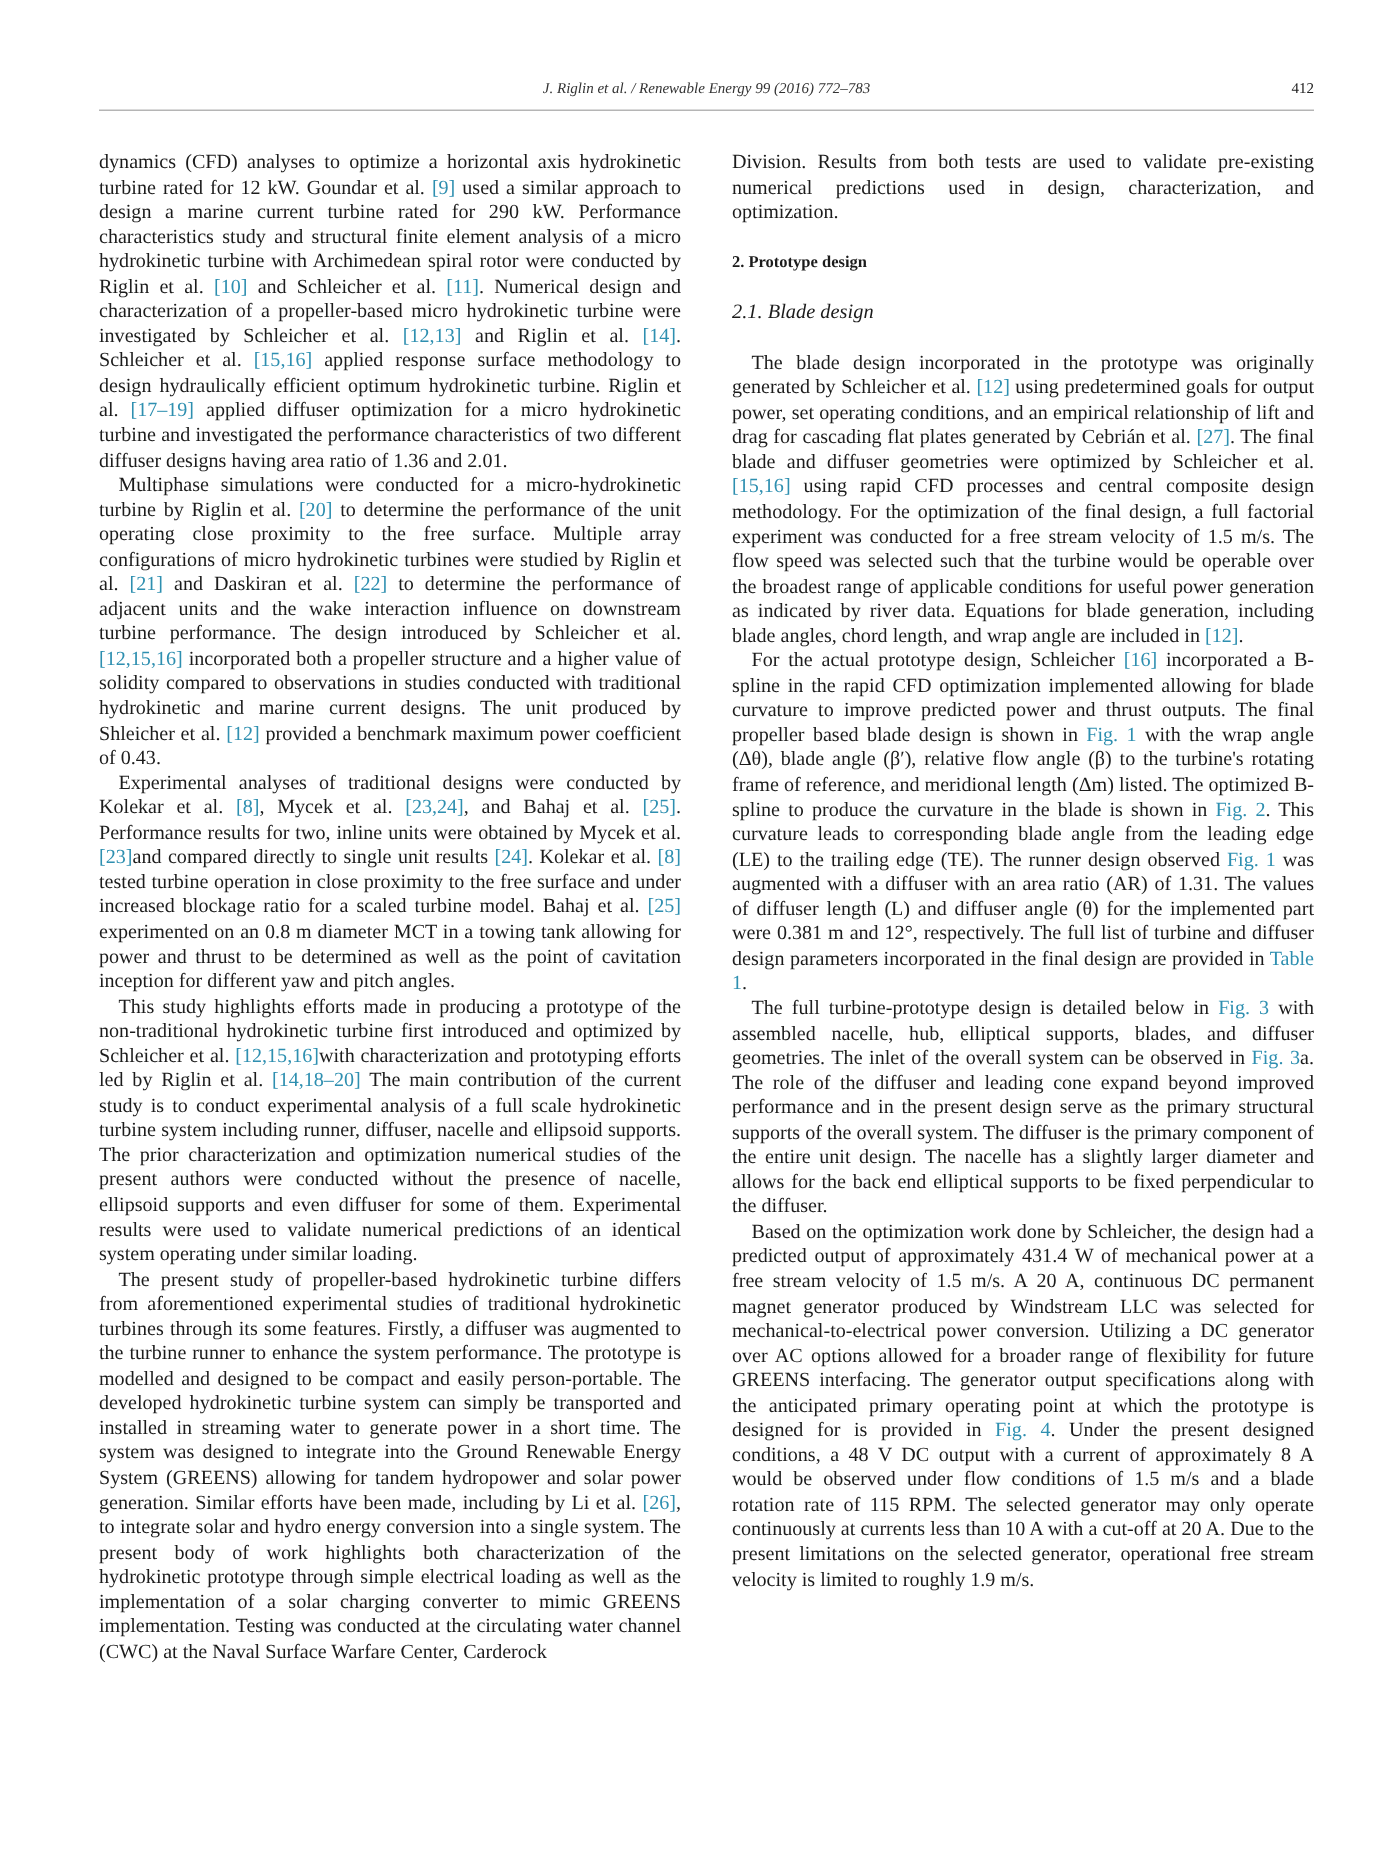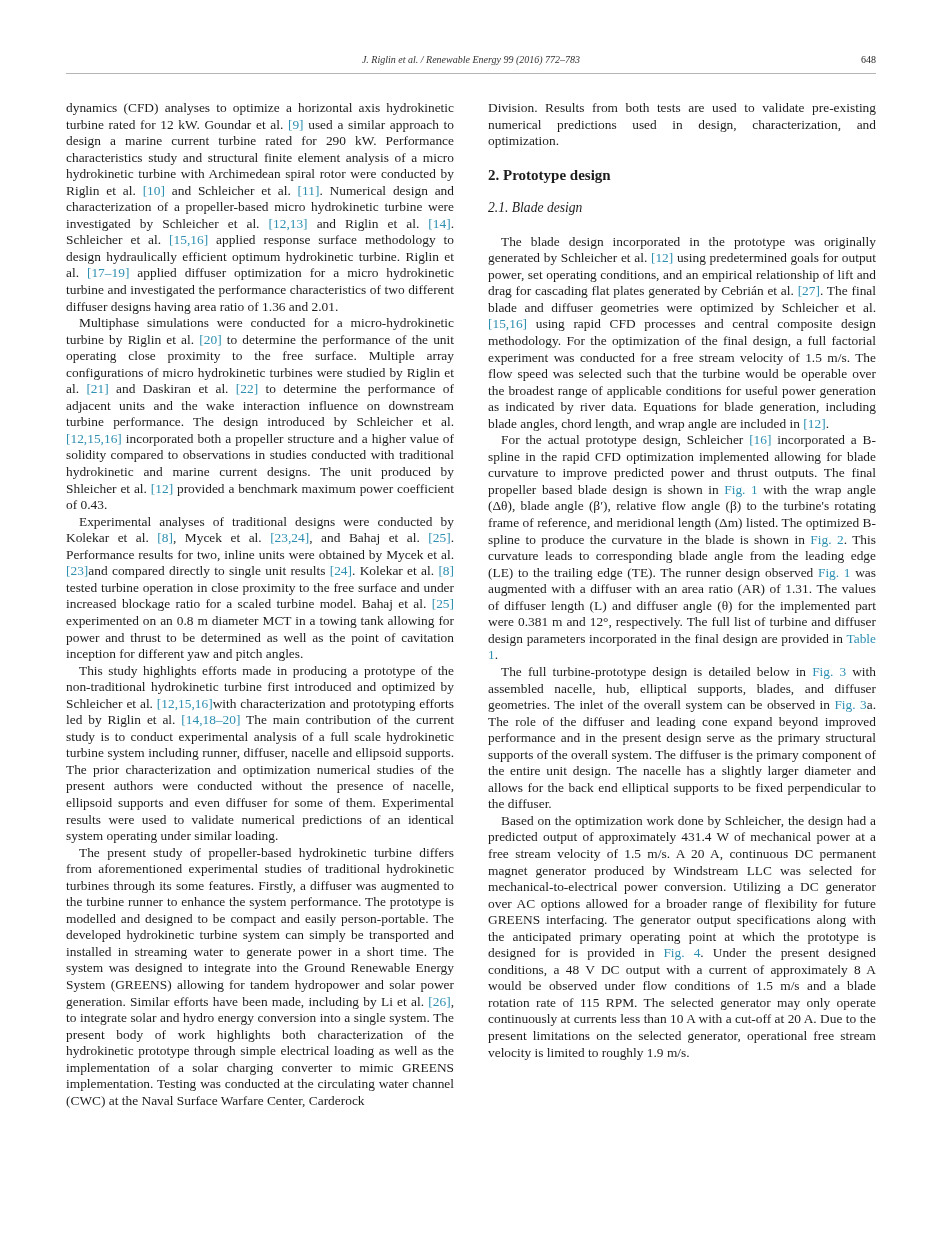--- a/index.html
+++ b/index.html
@@ -30,36 +30,36 @@
     width: 388px;
     text-align: justify;
     font-size: 13.4px;
     line-height: 16.55px;
     hyphens: auto;
     -webkit-hyphens: auto;
   }
   .col p { margin: 0; text-indent: 13px; }
   .col p.noindent { text-indent: 0; font-family: Liberation Serif, serif; }
   .col h2 {
-    font-size: 15px; font-weight: 700;
+    font-size: 11px; font-weight: 700;
     margin: 17px 0 17px; text-indent: 0; text-align: left;
   }
   .col h3 {
     font-size: 13.6px; font-weight: 400; font-style: italic;
     margin: 17px 0 17px; text-indent: 0; text-align: left;
   }
   .cite { color: var(--cite); cursor: pointer; }
 </style>
 </head>
 <body>
 
 <div class="page">
   <div class="running-head">
     <span>J. Riglin et al. / Renewable Energy 99 (2016) 772–783</span>
-    <span class="page-num">648</span>
+    <span class="page-num">412</span>
   </div>
   <div class="cols">
     <div class="col">
         <p class="noindent">dynamics (CFD) analyses to optimize a horizontal axis hydrokinetic turbine rated for 12 kW. Goundar et al. <span class="cite">[9]</span> used a similar approach to design a marine current turbine rated for 290 kW. Performance characteristics study and structural finite element analysis of a micro hydrokinetic turbine with Archimedean spiral rotor were conducted by Riglin et al. <span class="cite">[10]</span> and Schleicher et al. <span class="cite">[11]</span>. Numerical design and characterization of a propeller-based micro hydrokinetic turbine were investigated by Schleicher et al. <span class="cite">[12,13]</span> and Riglin et al. <span class="cite">[14]</span>. Schleicher et al. <span class="cite">[15,16]</span> applied response surface methodology to design hydraulically efficient optimum hydrokinetic turbine. Riglin et al. <span class="cite">[17–19]</span> applied diffuser optimization for a micro hydrokinetic turbine and investigated the performance characteristics of two different diffuser designs having area ratio of 1.36 and 2.01.</p>
         <p>Multiphase simulations were conducted for a micro-hydrokinetic turbine by Riglin et al. <span class="cite">[20]</span> to determine the performance of the unit operating close proximity to the free surface. Multiple array configurations of micro hydrokinetic turbines were studied by Riglin et al. <span class="cite">[21]</span> and Daskiran et al. <span class="cite">[22]</span> to determine the performance of adjacent units and the wake interaction influence on downstream turbine performance. The design introduced by Schleicher et al. <span class="cite">[12,15,16]</span> incorporated both a propeller structure and a higher value of solidity compared to observations in studies conducted with traditional hydrokinetic and marine current designs. The unit produced by Shleicher et al. <span class="cite">[12]</span> provided a benchmark maximum power coefficient of 0.43.</p>
         <p>Experimental analyses of traditional designs were conducted by Kolekar et al. <span class="cite">[8]</span>, Mycek et al. <span class="cite">[23,24]</span>, and Bahaj et al. <span class="cite">[25]</span>. Performance results for two, inline units were obtained by Mycek et al. <span class="cite">[23]</span>and compared directly to single unit results <span class="cite">[24]</span>. Kolekar et al. <span class="cite">[8]</span> tested turbine operation in close proximity to the free surface and under increased blockage ratio for a scaled turbine model. Bahaj et al. <span class="cite">[25]</span> experimented on an 0.8 m diameter MCT in a towing tank allowing for power and thrust to be determined as well as the point of cavitation inception for different yaw and pitch angles.</p>
         <p>This study highlights efforts made in producing a prototype of the non-traditional hydrokinetic turbine first introduced and optimized by Schleicher et al. <span class="cite">[12,15,16]</span>with characterization and prototyping efforts led by Riglin et al. <span class="cite">[14,18–20]</span> The main contribution of the current study is to conduct experimental analysis of a full scale hydrokinetic turbine system including runner, diffuser, nacelle and ellipsoid supports. The prior characterization and optimization numerical studies of the present authors were conducted without the presence of nacelle, ellipsoid supports and even diffuser for some of them. Experimental results were used to validate numerical predictions of an identical system operating under similar loading.</p>
         <p>The present study of propeller-based hydrokinetic turbine differs from aforementioned experimental studies of traditional hydrokinetic turbines through its some features. Firstly, a diffuser was augmented to the turbine runner to enhance the system performance. The prototype is modelled and designed to be compact and easily person-portable. The developed hydrokinetic turbine system can simply be transported and installed in streaming water to generate power in a short time. The system was designed to integrate into the Ground Renewable Energy System (GREENS) allowing for tandem hydropower and solar power generation. Similar efforts have been made, including by Li et al. <span class="cite">[26]</span>, to integrate solar and hydro energy conversion into a single system. The present body of work highlights both characterization of the hydrokinetic prototype through simple electrical loading as well as the implementation of a solar charging converter to mimic GREENS implementation. Testing was conducted at the circulating water channel (CWC) at the Naval Surface Warfare Center, Carderock</p>
       </div>
     <div class="col">

